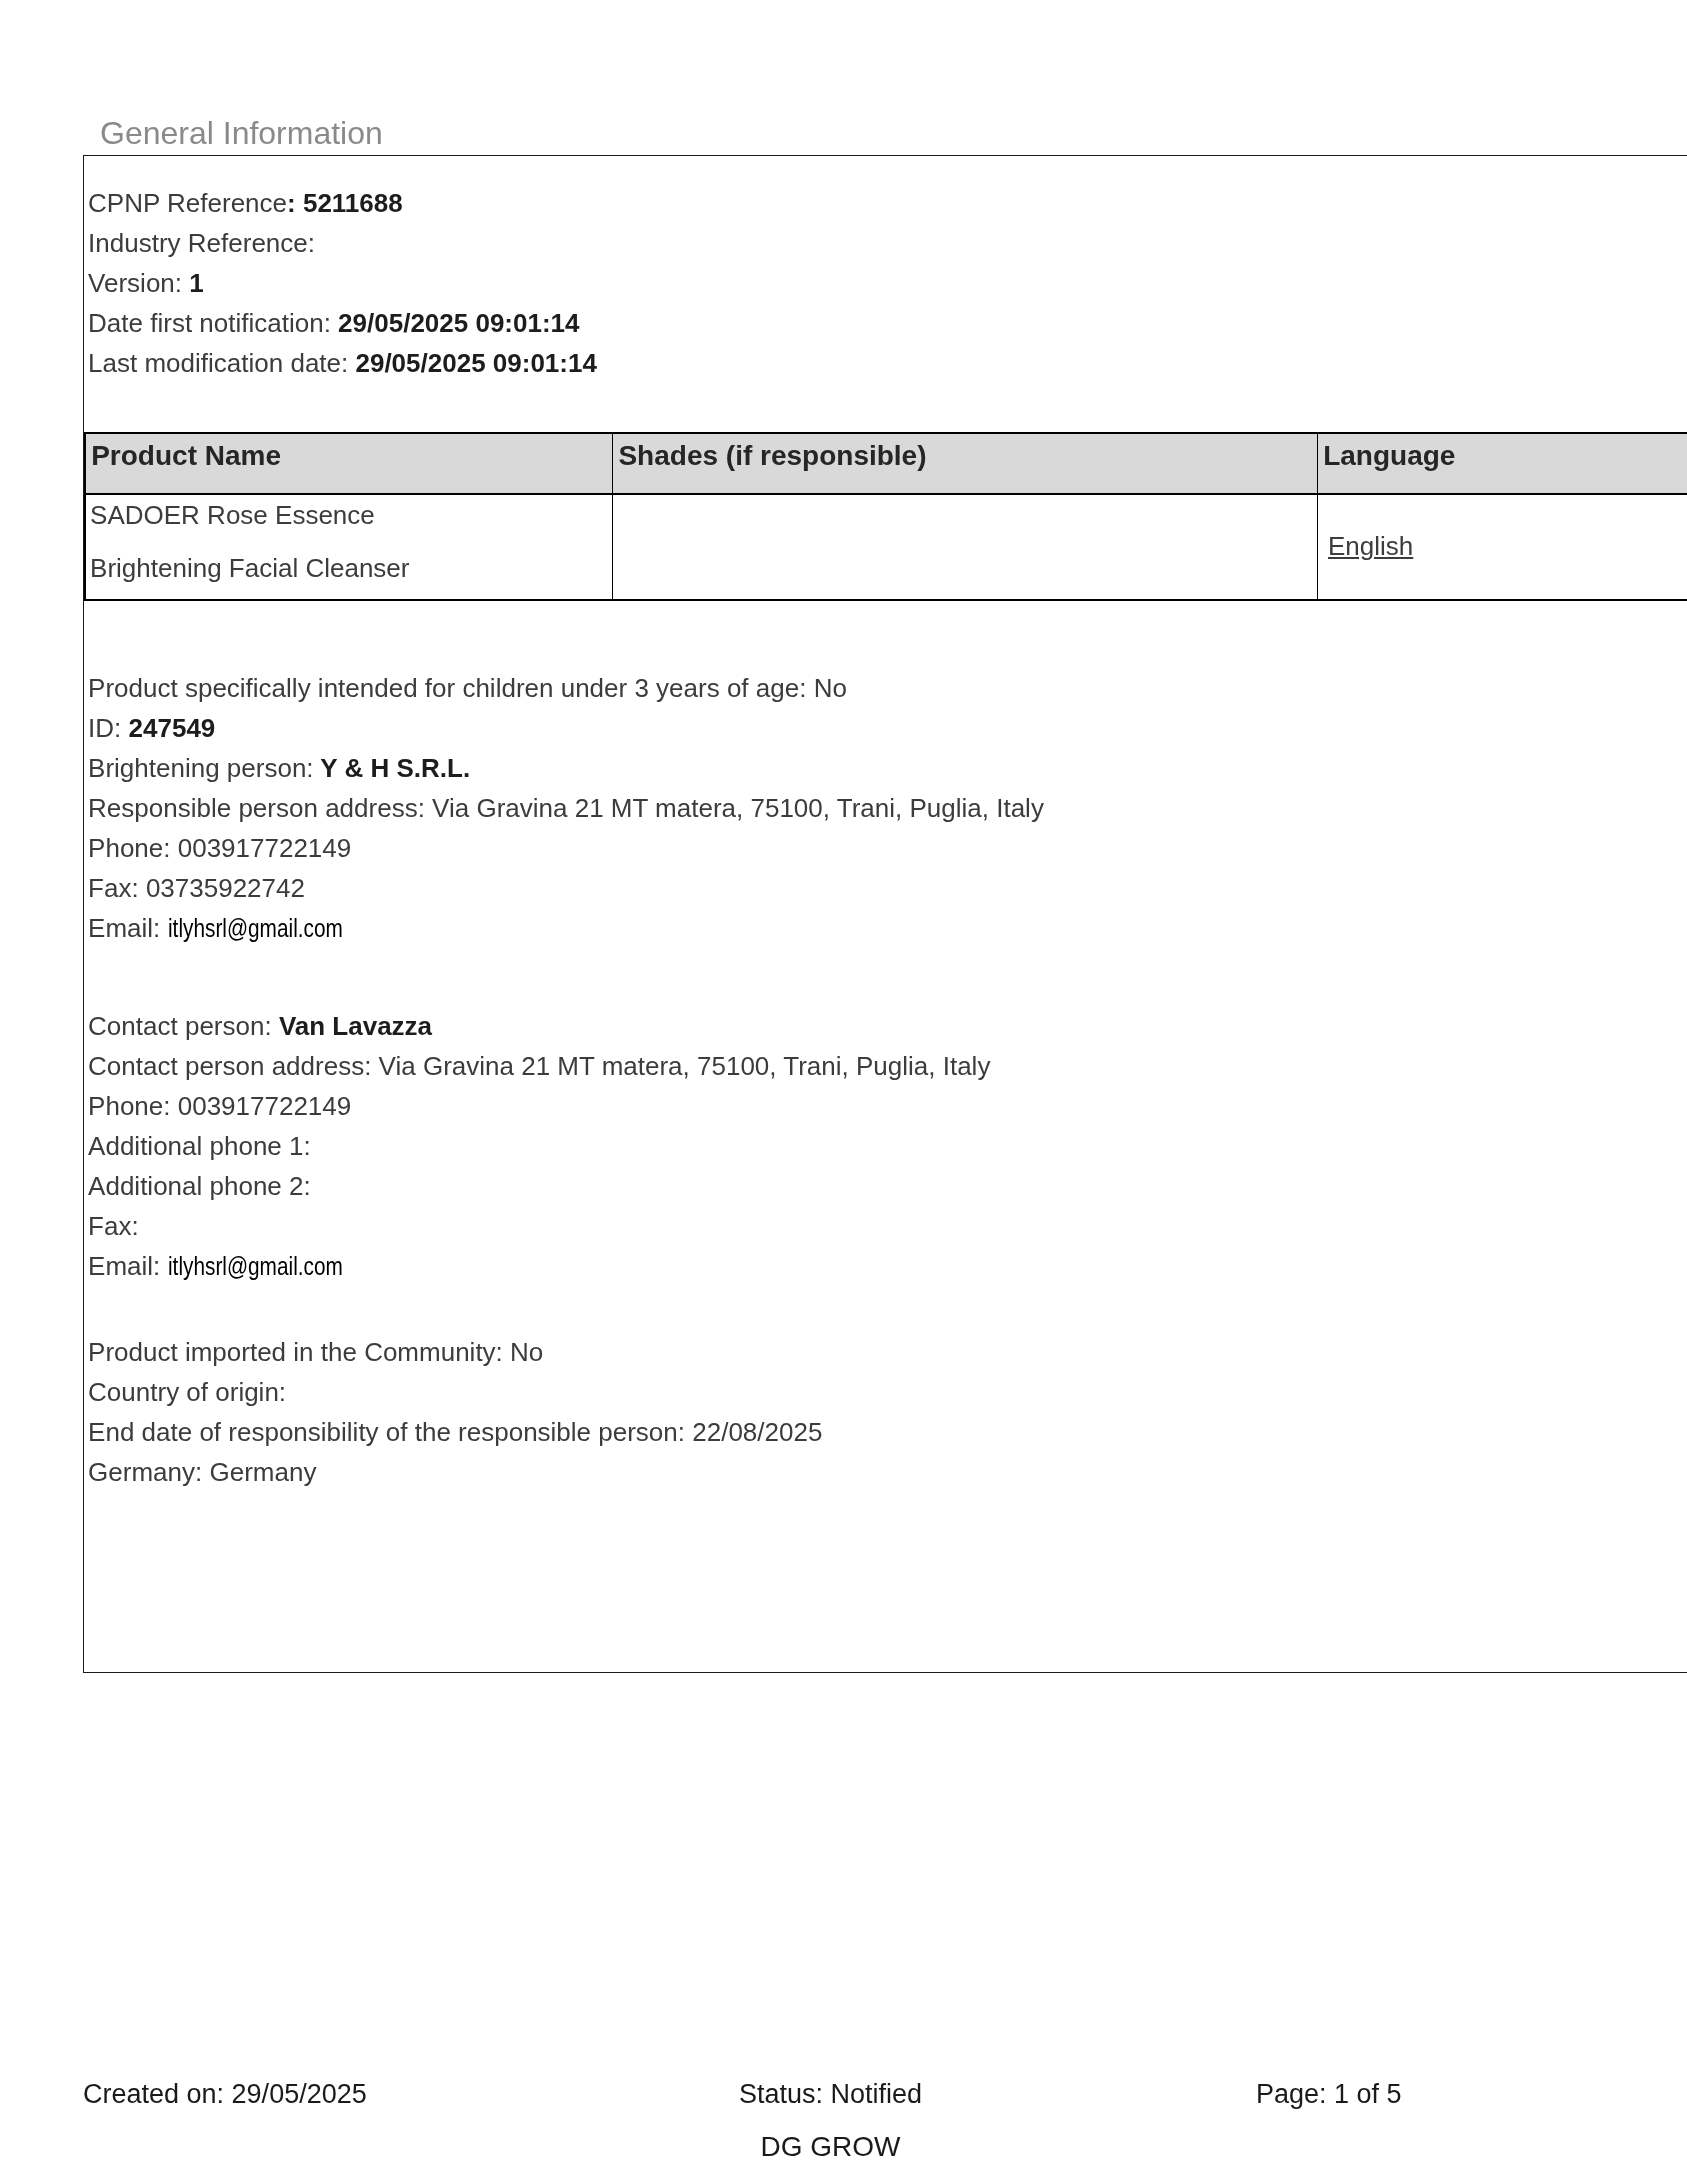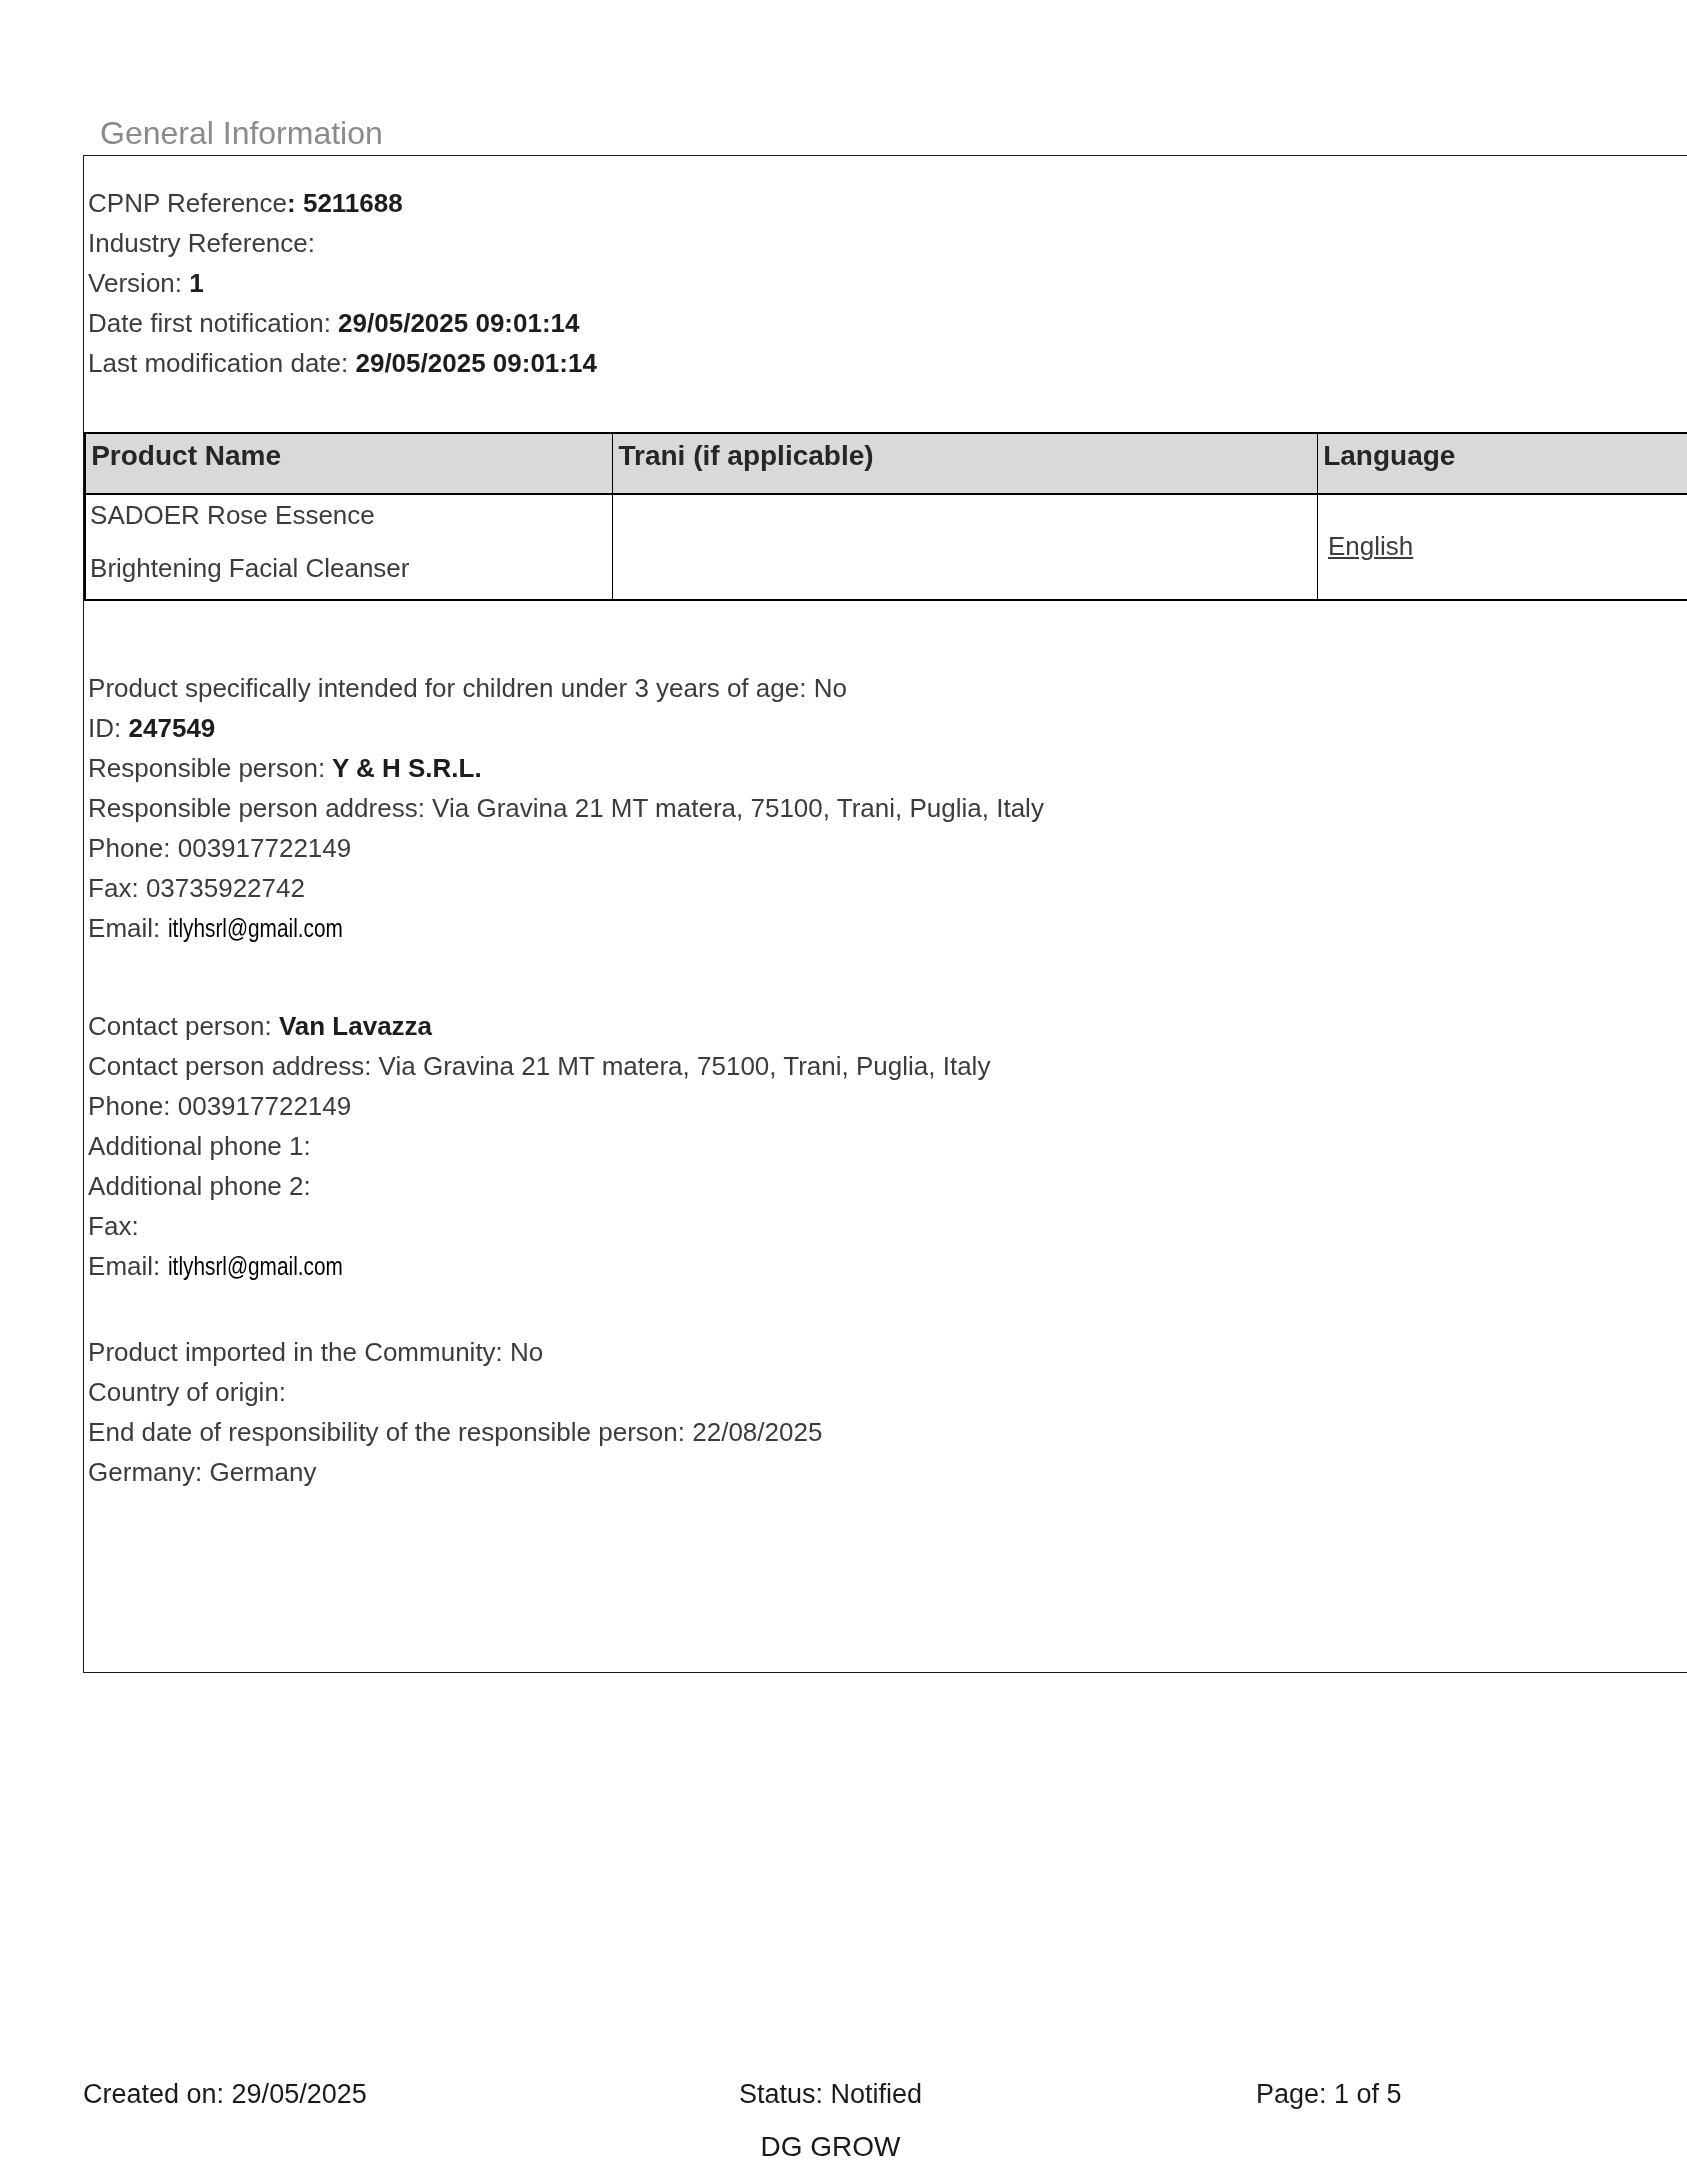--- a/index.html
+++ b/index.html
@@ -121,21 +121,21 @@
 
   <table class="ntable">
     <colgroup>
         <col class="c1">
         <col class="c2">
         <col class="c3">
       </colgroup>
     <thead>
       <tr>
         <th>Product Name</th>
-        <th>Trani (if applicable)</th>
+        <th>Shades (if responsible)</th>
         <th>Language</th>
       </tr>
     </thead>
     <tbody>
       <tr>
         <td class="cell-product">
           <div class="pn-line">SADOER Rose Essence</div>
           <div class="pn-gap"></div>
           <div class="pn-line">Brightening Facial Cleanser</div>
         </td>
@@ -144,21 +144,21 @@
       </tr>
     </tbody>
   </table>
 
   <div class="sec-children">
     <div class="line"><span class="lbl">Product specifically intended for children under 3 years of age:</span><span class="val-n"> No</span></div>
   </div>
 
   <div class="sec-responsible">
     <div class="line"><span class="lbl">ID:</span><span class="val-b"> 247549</span></div>
-    <div class="line"><span class="lbl">Responsible person:</span><span class="val-b"> Y &amp; H S.R.L.</span></div>
+    <div class="line"><span class="lbl">Brightening person:</span><span class="val-b"> Y &amp; H S.R.L.</span></div>
     <div class="line"><span class="lbl">Responsible person address:</span><span class="val-n"> Via Gravina 21 MT matera, 75100, Trani, Puglia, Italy</span></div>
     <div class="line"><span class="lbl">Phone:</span><span class="val-n"> 003917722149</span></div>
     <div class="line"><span class="lbl">Fax:</span><span class="val-n"> 03735922742</span></div>
     <div class="line"><span class="lbl">Email:</span><span class="email">itlyhsrl@gmail.com</span></div>
   </div>
 
   <div class="sec-contact">
     <div class="line"><span class="lbl">Contact person:</span><span class="val-b"> Van Lavazza</span></div>
     <div class="line"><span class="lbl">Contact person address:</span><span class="val-n"> Via Gravina 21 MT matera, 75100, Trani, Puglia, Italy</span></div>
     <div class="line"><span class="lbl">Phone:</span><span class="val-n"> 003917722149</span></div>

